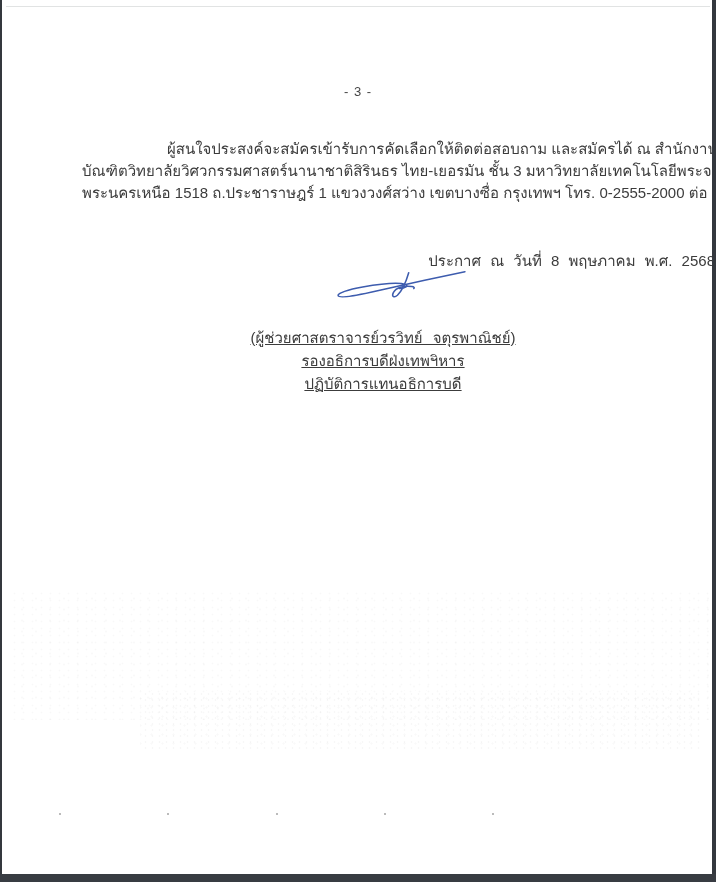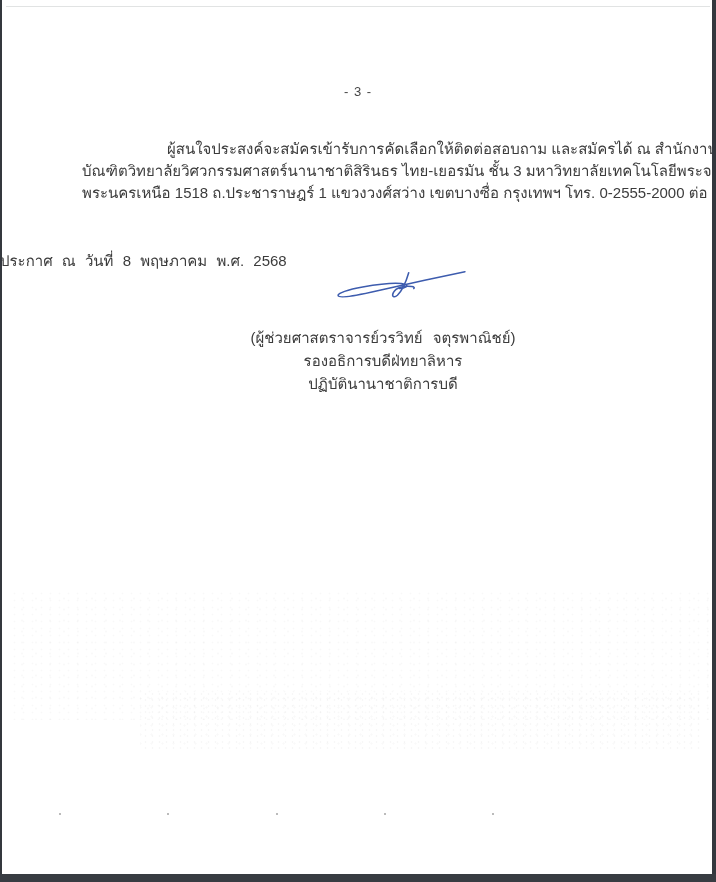--- a/index.html
+++ b/index.html
@@ -46,36 +46,38 @@
     left: 82px; top: 138px; width: 556px;
     font-size: 15px;
     line-height: 22px;
     color: #3c3c3c;
   }
   .body-paragraph .para-line { white-space: nowrap; }
   .body-paragraph .para-line.indent { text-indent: 85px; }
   .announce-date-line {
     position: absolute;
     left: 0; top: 249px; width: 683px;
-    text-align: left;
+    text-align: right;
     font-size: 15px;
     word-spacing: 5px;
     color: #3c3c3c;
+    padding-left: 32px;
   }
   .signature-wrap {
     position: absolute;
     left: 334px; top: 267px; width: 133px; height: 36px;
   }
   .signer-block {
     position: absolute;
     left: 83px; top: 326px; width: 600px;
     text-align: center;
     font-size: 15px;
     line-height: 23px;
     color: #3c3c3c;
+    text-decoration: underline;
   }
   .signer-block .signer-name { word-spacing: 6px; }
   
   .noise-band {
     position: absolute;
     left: 10px; top: 590px; width: 700px; height: 130px;
     background-image:
       radial-gradient(circle, rgba(70,70,70,0.05) 0.6px, transparent 1.1px),
       radial-gradient(circle, rgba(70,70,70,0.04) 0.6px, transparent 1.3px);
     background-size: 9px 7px, 14px 11px;
@@ -119,22 +121,22 @@
 
   <div class="signature-wrap">
     <svg width="133" height="36" viewBox="0 0 130 32">
       <path d="M128,3 C100,9 58,18 36,23 C20,26.5 5,29 4,26.5 C3,24 14,20.5 28,18 C48,14.5 64,13.5 70,15.5 C73,16.7 70,19 64,19.5" fill="none" stroke-width="1.5" stroke-linecap="round" stroke="#3d5cae"></path>
       <path d="M73,4 C71,11 68,20 62,26 C59,28.8 56,27.5 58,23.5 C60.5,18.5 68,16.5 76,17.5 C78,17.8 79,18.5 78,19.5" fill="none" stroke-width="1.5" stroke-linecap="round" stroke="#3d5cae"></path>
     </svg>
   </div>
 
   <div class="signer-block">
     <div class="signer-name">(ผู้ช่วยศาสตราจารย์วรวิทย์ จตุรพาณิชย์)</div>
-    <div class="signer-title">รองอธิการบดีฝ่ทยาลิหาร</div>
-    <div class="signer-role">ปฏิบัตินานาชาติการบดี</div>
+    <div class="signer-title">รองอธิการบดีฝ่งเทพฯิหาร</div>
+    <div class="signer-role">ปฏิบัติการแทนอธิการบดี</div>
   </div>
 
   <div class="noise-band"></div>
   <div class="noise-band-2"></div>
 
   <div class="fold-mark" style="left:59px"></div>
   <div class="fold-mark" style="left:167px"></div>
   <div class="fold-mark" style="left:276px"></div>
   <div class="fold-mark" style="left:384px"></div>
   <div class="fold-mark" style="left:492px"></div>

